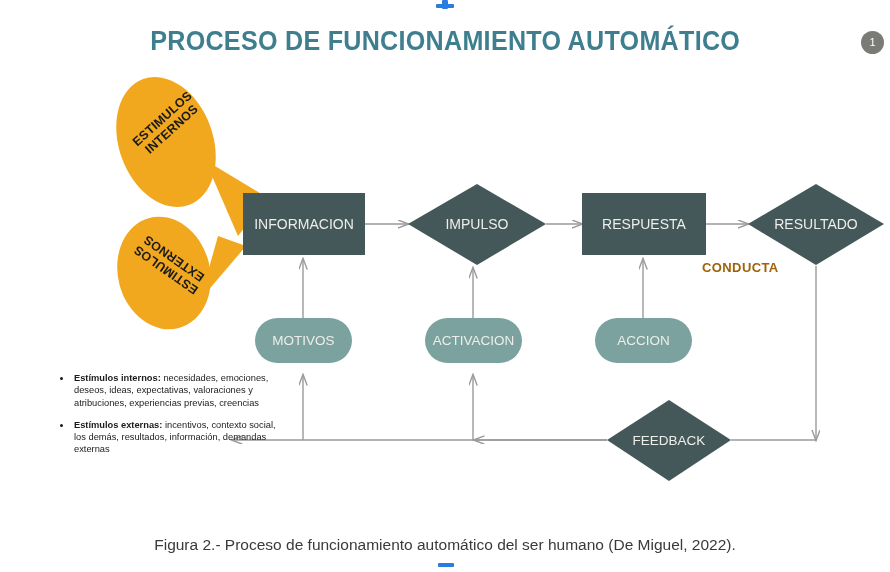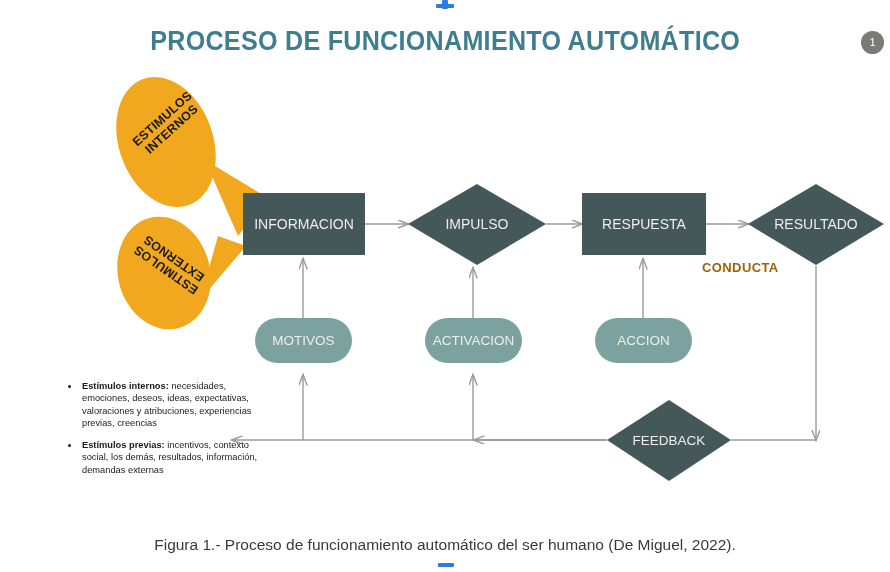--- a/index.html
+++ b/index.html
@@ -76,21 +76,21 @@
   #bubble2-text{
     left:125px;top:250px;width:90px;
     transform:rotate(215deg);transform-origin:center center;
   }
 
   
   .bullets{
     position:absolute;left:58px;top:372px;width:218px;
     font-size:9.3px;color:#1B1B1B;line-height:1.32;
   }
-  .bullets ul{margin:8px;padding:0 0 0 14px;list-style:disc;}
+  .bullets ul{margin:0;padding:0 0 0 14px;list-style:disc;}
   .bullets li{margin:0 0 10px 0;padding-left:2px;}
   .bullets li::marker{font-size:9px;}
   .b-head{font-weight:bold;}
 
   
   .caption{
     position:absolute;left:0;top:536px;width:890px;text-align:center;
     font-size:15.5px;color:#3A3A3A;
     font-family:"Liberation Sans",sans-serif;
   }
@@ -191,19 +191,19 @@
 <span>INTERNOS</span></div>
 
   <div class="bubble-text" id="bubble2-text"><span>ESTIMULOS</span>
 <span>EXTERNOS</span></div>
 
   <div class="conducta">CONDUCTA</div>
 
   <div class="bullets">
     <ul>
       <li><span class="b-head">Estímulos internos:</span><span> necesidades, emociones, deseos, ideas, expectativas, valoraciones y atribuciones, experiencias previas, creencias</span></li>
-      <li><span class="b-head">Estímulos previas:</span><span> incentivos, contexto social, los demás, resultados, información, demandas externas</span></li>
+      <li><span class="b-head">Estímulos externas:</span><span> incentivos, contexto social, los demás, resultados, información, demandas externas</span></li>
     </ul>
   </div>
 
-  <div class="caption">Figura 1.- Proceso de funcionamiento automático del ser humano (De Miguel, 2022).</div>
+  <div class="caption">Figura 2.- Proceso de funcionamiento automático del ser humano (De Miguel, 2022).</div>
 
 </div>
 
 </body></html>

